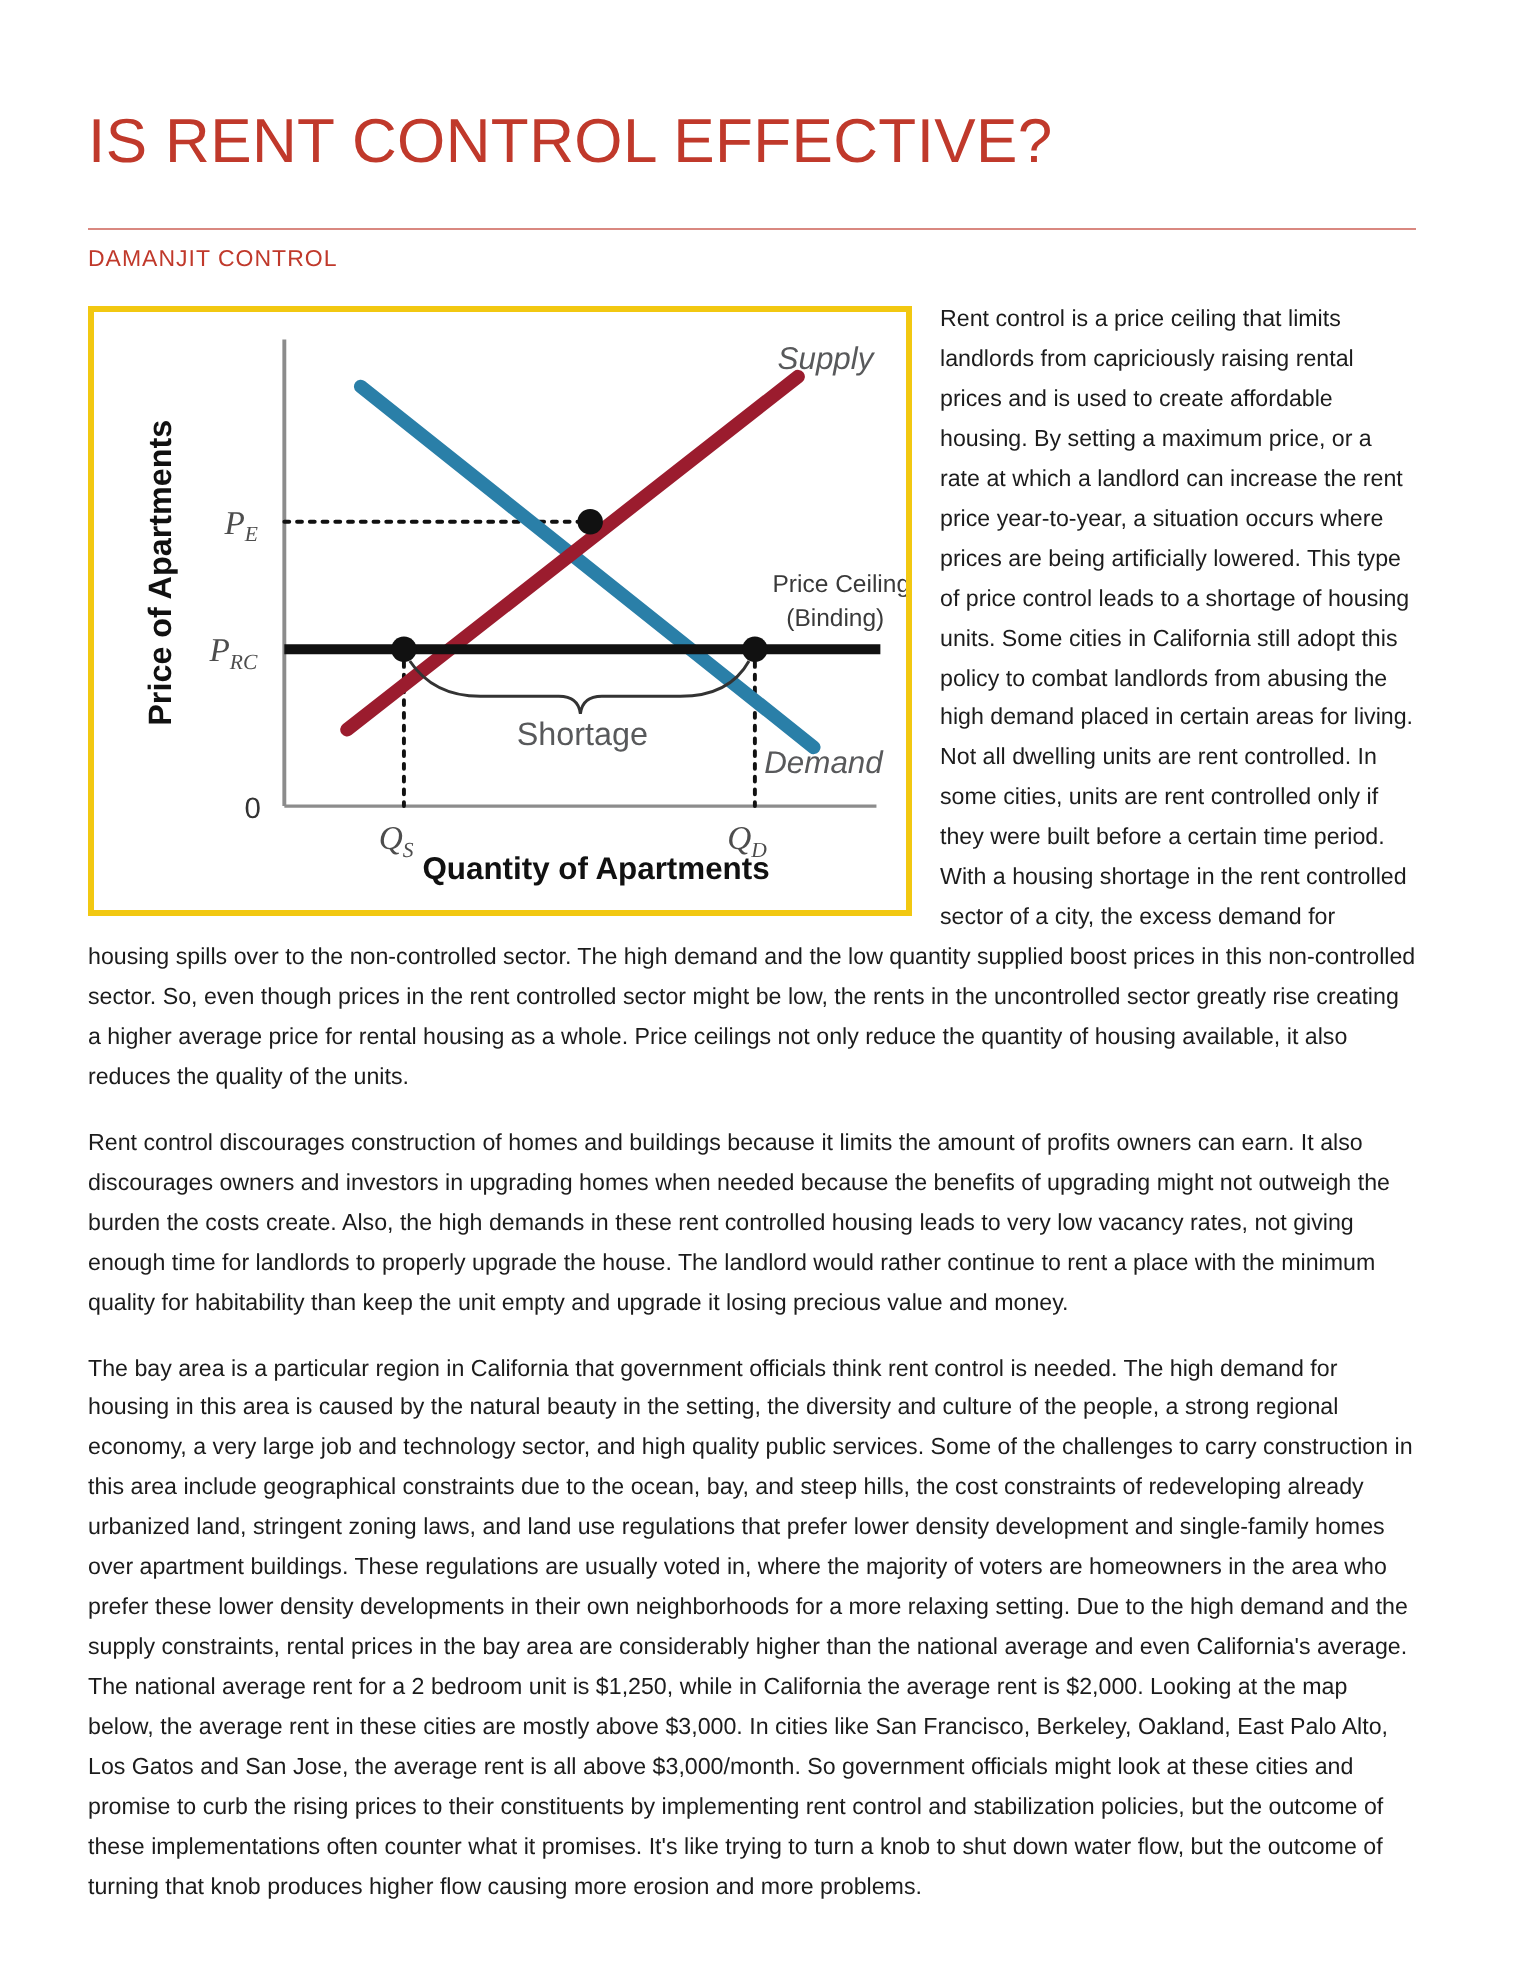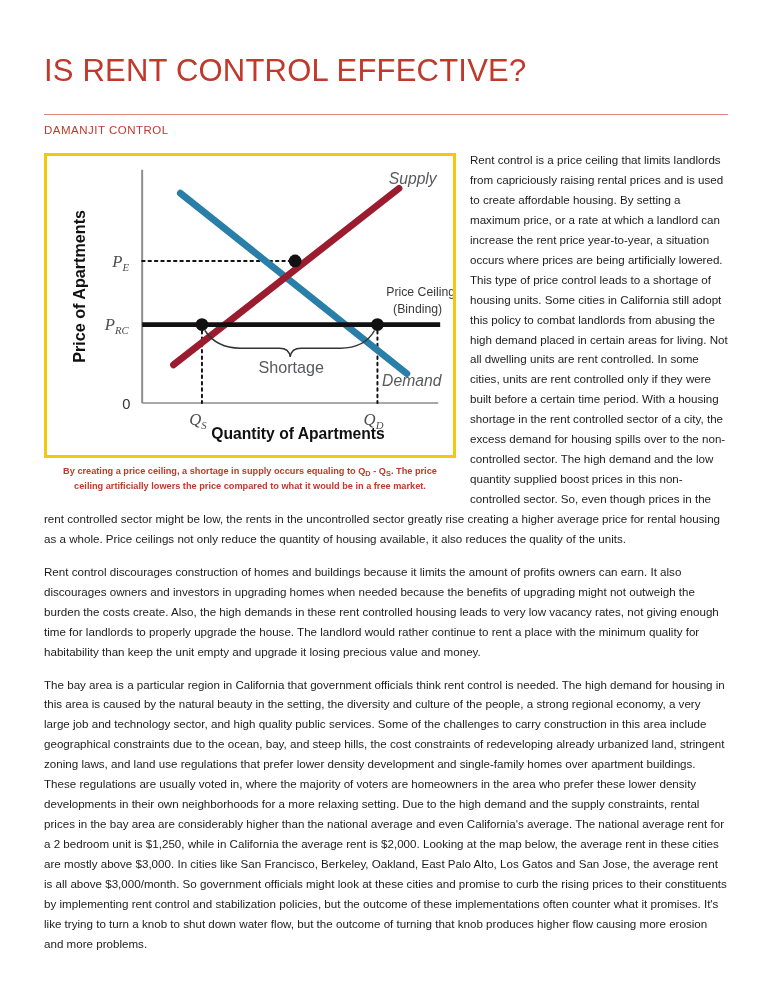--- a/index.html
+++ b/index.html
@@ -12,21 +12,21 @@
     width: 768px;
     height: 994px;
     font-family: "Liberation Sans", sans-serif;
     color: #1a1a1a;
     overflow: hidden;
   }
   .page {
     position: relative;
     width: 768px;
     height: 994px;
-    padding: 40px 40px 0 44px;
+    padding: 40px 60px 0 44px;
   }
 
   
   .doc-title {
     font-size: 31px;
     font-weight: 400;
     color: #c0392b;
     letter-spacing: 0.2px;
     margin: 14px 0 0 0;
     line-height: 1.1;
@@ -142,24 +142,20 @@
           <text x="352" y="160" fill="#3a3a3a" font-family="Liberation Sans, sans-serif" font-size="12.5" text-anchor="start">(Binding)</text>
 
           <path d="M 160 178 Q 172 196 196 196 L 236 196 Q 246 196 247 205
                    Q 248 196 258 196 L 298 196 Q 323 196 333 178" fill="none" stroke="#333333" stroke-width="1.5"></path>
 
           <text x="248" y="221" fill="#58595b" font-family="Liberation Sans, sans-serif" font-size="16.5" text-anchor="middle">Shortage</text>
 
         </svg>
       </div>
 
-      <div class="fig-caption">
-        <span>By creating a price ceiling, a shortage in supply occurs equaling to Q</span><sub>D</sub><span> - Q</span><sub>S</sub><span>. The price</span>
-        <span>ceiling artificially lowers the price compared to what it would be in a free market.</span>
-      </div>
     </div>
 
     <p>Rent control is a price ceiling that limits landlords from capriciously raising rental prices and is used to create affordable housing. By setting a maximum price, or a rate at which a landlord can increase the rent price year-to-year, a situation occurs where prices are being artificially lowered. This type of price control leads to a shortage of housing units. Some cities in California still adopt this policy to combat landlords from abusing the high demand placed in certain areas for living. Not all dwelling units are rent controlled. In some cities, units are rent controlled only if they were built before a certain time period. With a housing shortage in the rent controlled sector of a city, the excess demand for housing spills over to the non-controlled sector. The high demand and the low quantity supplied boost prices in this non-controlled sector. So, even though prices in the rent controlled sector might be low, the rents in the uncontrolled sector greatly rise creating a higher average price for rental housing as a whole. Price ceilings not only reduce the quantity of housing available, it also reduces the quality of the units.</p>
     <p>Rent control discourages construction of homes and buildings because it limits the amount of profits owners can earn. It also discourages owners and investors in upgrading homes when needed because the benefits of upgrading might not outweigh the burden the costs create. Also, the high demands in these rent controlled housing leads to very low vacancy rates, not giving enough time for landlords to properly upgrade the house. The landlord would rather continue to rent a place with the minimum quality for habitability than keep the unit empty and upgrade it losing precious value and money.</p>
     <div class="clearer"></div>
     <p>The bay area is a particular region in California that government officials think rent control is needed. The high demand for housing in this area is caused by the natural beauty in the setting, the diversity and culture of the people, a strong regional economy, a very large job and technology sector, and high quality public services. Some of the challenges to carry construction in this area include geographical constraints due to the ocean, bay, and steep hills, the cost constraints of redeveloping already urbanized land, stringent zoning laws, and land use regulations that prefer lower density development and single-family homes over apartment buildings. These regulations are usually voted in, where the majority of voters are homeowners in the area who prefer these lower density developments in their own neighborhoods for a more relaxing setting. Due to the high demand and the supply constraints, rental prices in the bay area are considerably higher than the national average and even California's average. The national average rent for a 2 bedroom unit is $1,250, while in California the average rent is $2,000. Looking at the map below, the average rent in these cities are mostly above $3,000. In cities like San Francisco, Berkeley, Oakland, East Palo Alto, Los Gatos and San Jose, the average rent is all above $3,000/month. So government officials might look at these cities and promise to curb the rising prices to their constituents by implementing rent control and stabilization policies, but the outcome of these implementations often counter what it promises. It's like trying to turn a knob to shut down water flow, but the outcome of turning that knob produces higher flow causing more erosion and more problems.</p>
 
   </div>
 </div>
 

